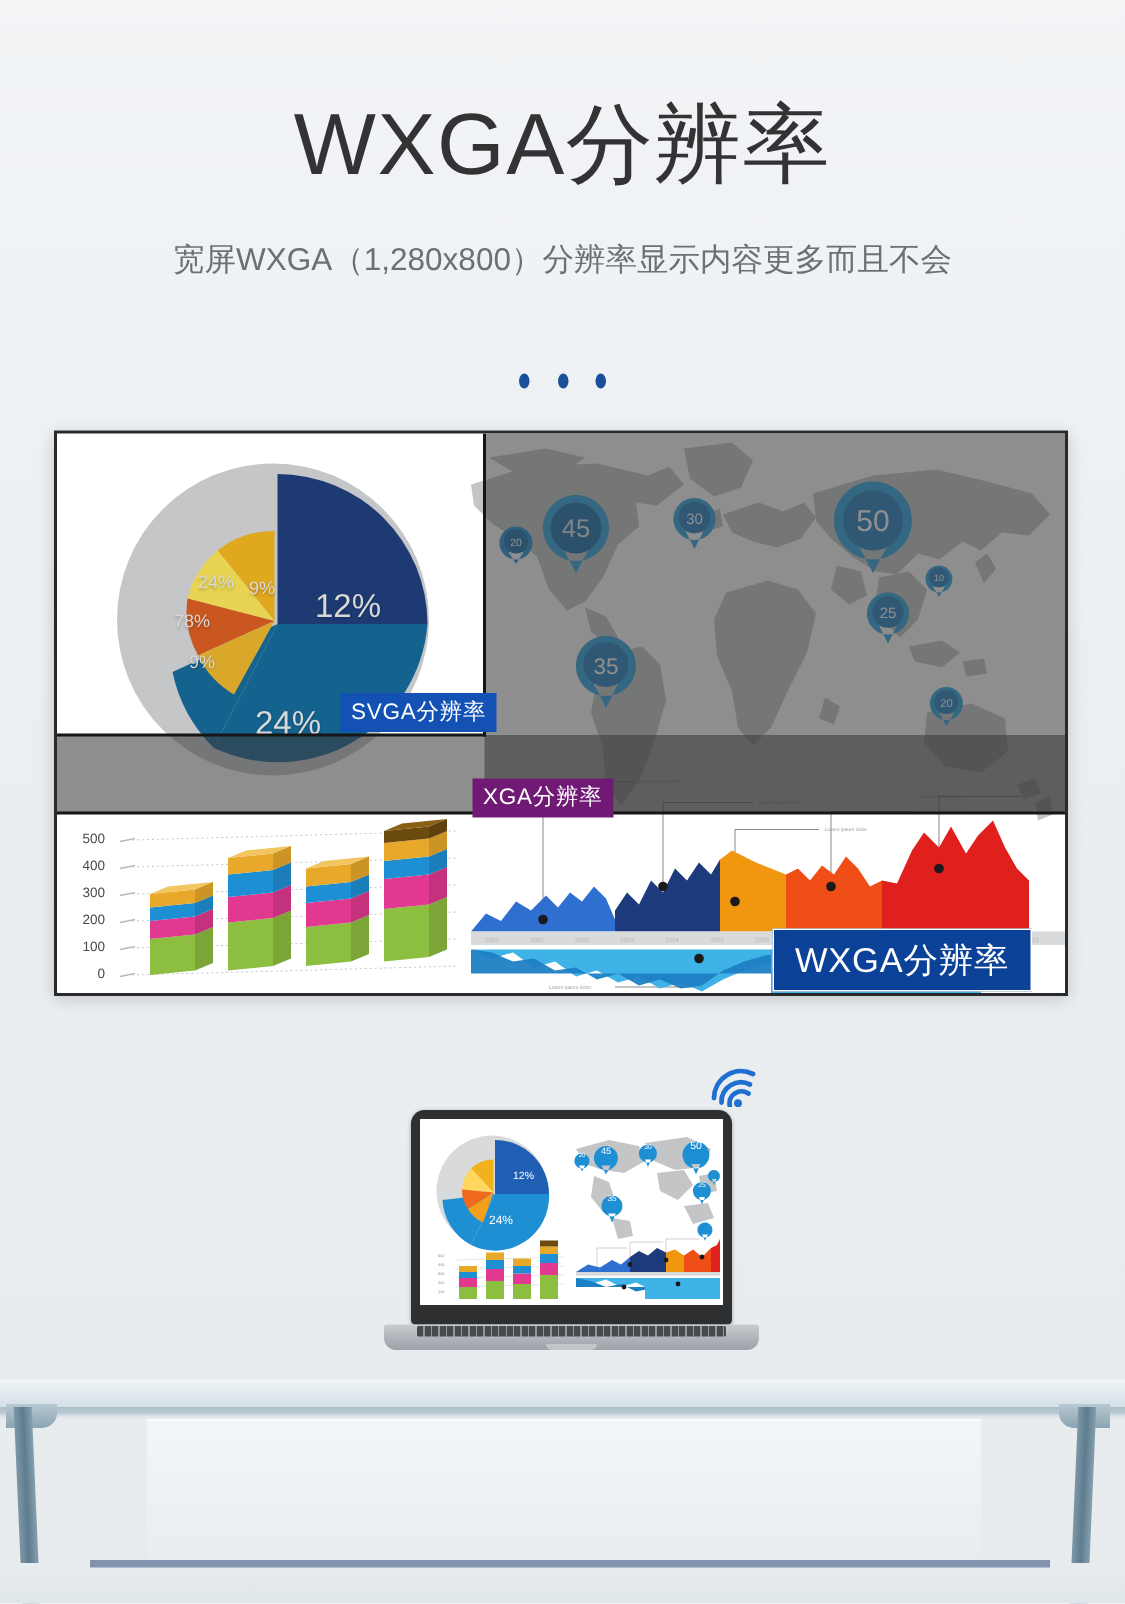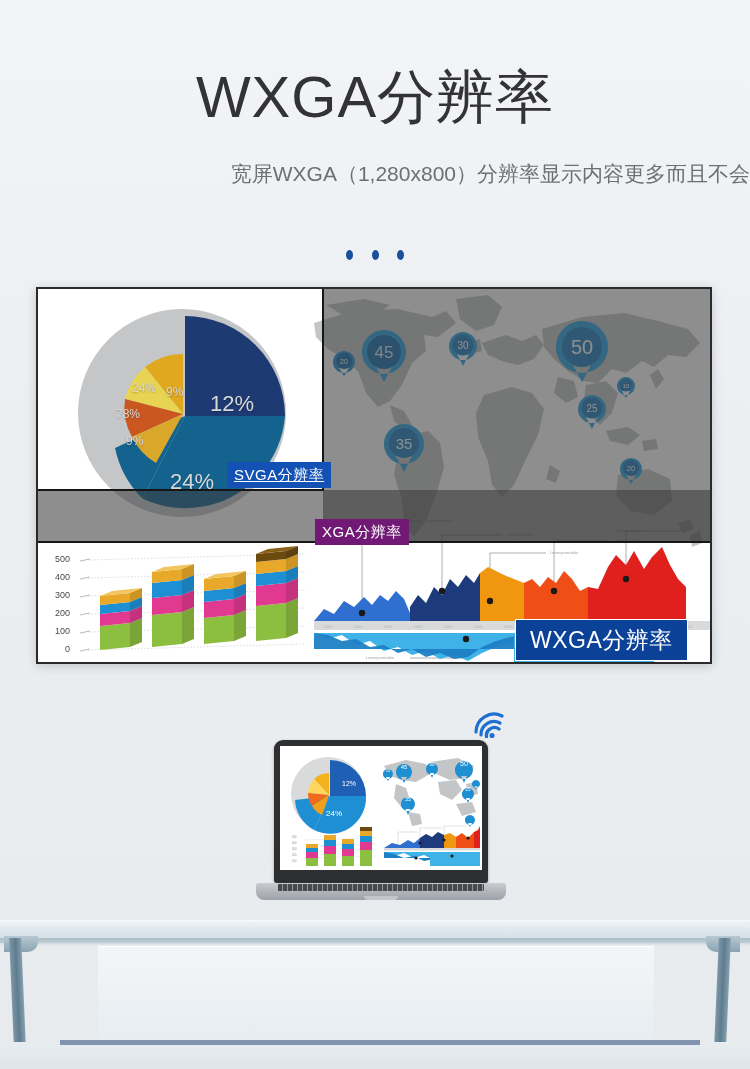--- a/index.html
+++ b/index.html
@@ -9,21 +9,21 @@
     background:linear-gradient(180deg,#f2f4f6 0%,#eceff2 40%,#e7ebee 100%);
   }
   
   #header{position:absolute;left:0;top:0;width:750px;height:285px;}
   #title{
     position:absolute;left:0;top:62px;width:750px;text-align:center;
     font-size:58px;line-height:70px;font-weight:500;color:#333335;
     letter-spacing:1px;
   }
   #subtitle{
-    position:absolute;left:0;top:158px;width:750px;text-align:right;
+    position:absolute;left:0;top:158px;width:750px;text-align:center;
     font-size:21px;line-height:32px;color:#6c7074;font-weight:400;
   }
   #dots{position:absolute;left:0;top:245px;width:750px;text-align:center;}
   #dots span{
     display:inline-block;width:7px;height:10px;border-radius:50%;
     background:#19509b;margin:0 7px;vertical-align:middle;
   }
   
   #screen{
     position:absolute;left:36px;top:287px;width:676px;height:377px;
@@ -46,21 +46,21 @@
   
   #area{position:absolute;left:276px;top:228px;width:400px;height:149px;}
   
   .dim{position:absolute;background:rgba(60,60,60,.58);}
   .divline{position:absolute;background:#161616;}
   
   .tag{
     position:absolute;color:#fff;font-size:15px;line-height:22px;
     padding:2px 7px;white-space:nowrap;letter-spacing:.5px;
   }
-  #tag-svga{background:#1351b4;left:189px;top:173px;text-decoration:underline;}
+  #tag-svga{background:#1351b4;left:189px;top:173px;}
   #tag-xga{background:#701a75;left:277px;top:230px;}
   #tag-wxga{
     background:#0b4298;left:477px;top:330px;font-size:23px;line-height:34px;
     padding:3px 14px;border:1px solid #ffffff;
   }
   
   #wifi{position:absolute;left:472px;top:712px;width:32px;height:26px;}
   
   #laptop{position:absolute;left:256px;top:740px;width:250px;height:172px;}
   #lid{

